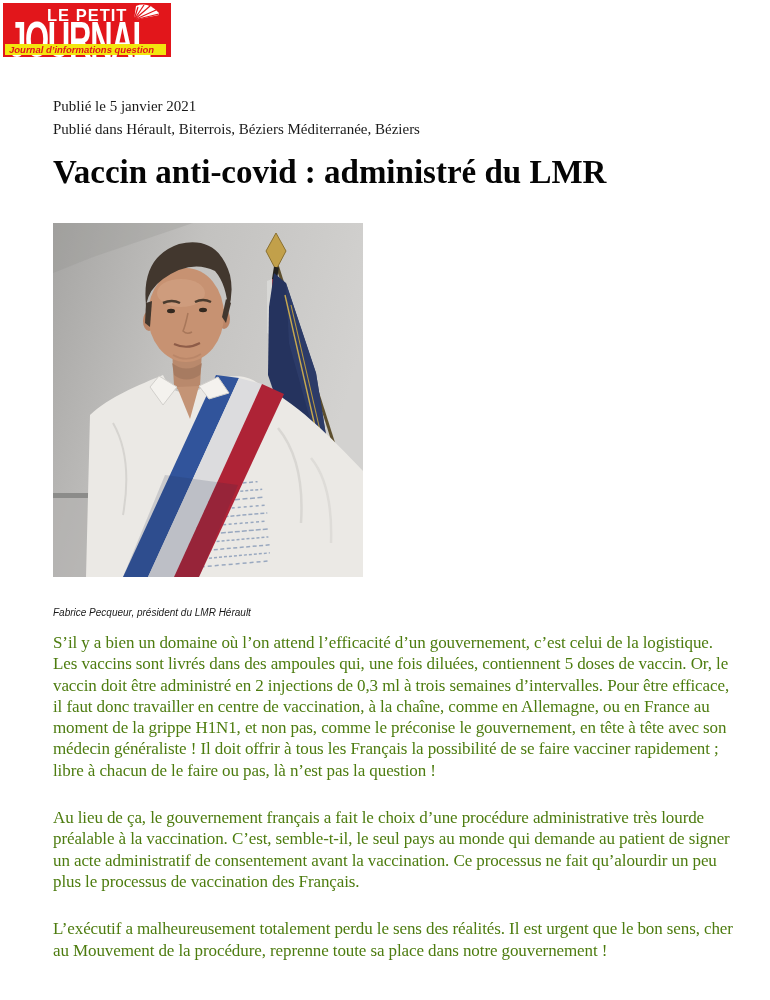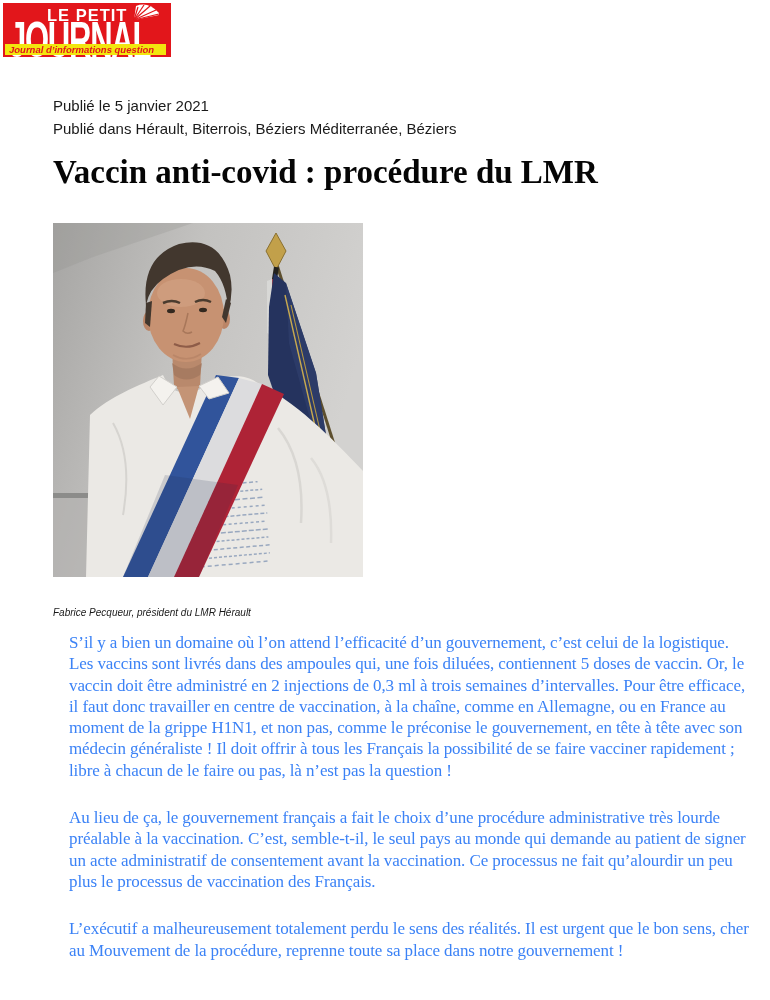--- a/index.html
+++ b/index.html
@@ -14,38 +14,38 @@
   .logo-main{position:absolute;left:6px;top:12px;color:#fff;font-weight:bold;
              font-size:50px;line-height:1;letter-spacing:-2px;
              transform:scale(0.62,1);transform-origin:left top;white-space:nowrap;}
   .logo-fan{position:absolute;left:129px;top:1px;}
   .logo-tagline{position:absolute;left:2px;right:5px;bottom:2px;height:11px;
                 background:var(--tagline-yellow,#f2e60e);
                 color:var(--brand-red,#e2161b);font-style:italic;font-weight:bold;
                 font-size:9.5px;line-height:11px;padding-left:4px;white-space:nowrap;}
 
   
-  .meta{position:absolute;left:53px;top:95px;font-size:15px;line-height:22.5px;color:#1a1a1a;}
+  .meta{position:absolute;left:53px;top:95px;font-size:15px;line-height:22.5px;color:#1a1a1a;font-family:Liberation Serif, serif;}
 
   
   h1.title{position:absolute;left:53px;top:152px;margin:0;width:700px;
            font-family:"Liberation Serif",serif;font-weight:bold;
            font-size:33px;line-height:40px;color:#050505;}
 
   
   figure.photo{position:absolute;left:53px;top:223px;width:310px;height:354px;margin:0;}
   figure.photo svg{display:block;}
 
   .caption{position:absolute;left:53px;top:593px;font-size:10px;font-style:italic;
            color:#1a1a1a;line-height:20px;}
 
   
-  .article-body{position:absolute;left:69px;top:632px;width:686px;
+  .article-body{position:absolute;left:53px;top:632px;width:686px;
                 font-family:"Liberation Serif",serif;font-size:17px;
-                line-height:21.3px;color:#3b82f6;letter-spacing:-0.1px;}
+                line-height:21.3px;color:#4d7c0f;letter-spacing:-0.1px;}
   .article-body p{margin:0 0 26px 0;}
 </style>
 </head>
 <body>
 
 <div class="page">
 
   <div class="logo">
     <div class="logo-top">LE PETIT</div>
     <svg class="logo-fan" width="28" height="17" viewBox="0 0 28 17">
@@ -60,21 +60,21 @@
     </svg>
     <div class="logo-main">JOURNAL</div>
     <div class="logo-tagline">Journal d’informations question</div>
   </div>
 
   <div class="meta">
     <div>Publié le 5 janvier 2021</div>
     <div>Publié dans Hérault, Biterrois, Béziers Méditerranée, Béziers</div>
   </div>
 
-  <h1 class="title">Vaccin anti-covid : procédure du LMR</h1>
+  <h1 class="title">Vaccin anti-covid : administré du LMR</h1>
 
   <figure class="photo" aria-label="Fabrice Pecqueur portant l’écharpe tricolore devant un drapeau français">
     <svg width="310" height="354" viewBox="0 0 310 354">
       <defs>
         <linearGradient id="wallg" x1="0" y1="0" x2="1" y2="0.35">
           <stop offset="0" stop-color="#a6a5a3"></stop>
           <stop offset="0.45" stop-color="#c3c2c0"></stop>
           <stop offset="1" stop-color="#d3d2d0"></stop>
         </linearGradient>
       </defs>

